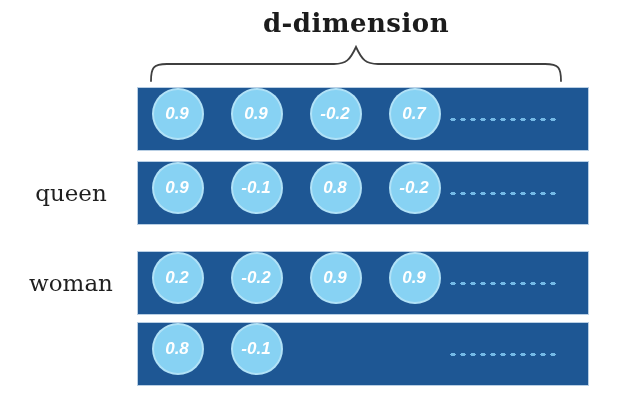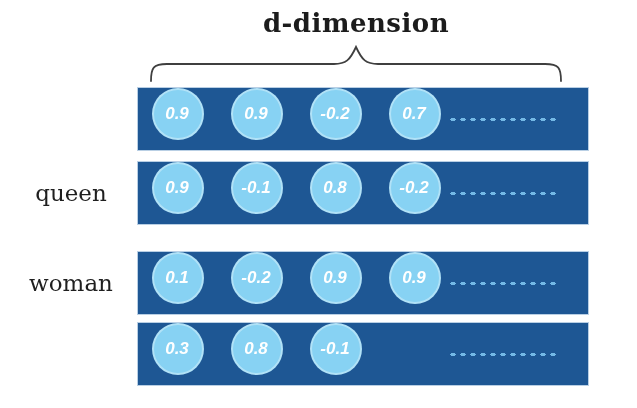--- a/index.html
+++ b/index.html
@@ -107,30 +107,29 @@
       <div class="cell">-0.1</div>
       <div class="cell">0.8</div>
       <div class="cell">-0.2</div>
       <div class="dots"></div>
     </div>
   </div>
 
   <div class="row r2">
     <div class="row-label">woman</div>
     <div class="bar">
-      <div class="cell">0.1</div>
+      <div class="cell">0.2</div>
       <div class="cell">-0.2</div>
       <div class="cell">0.9</div>
       <div class="cell">0.9</div>
       <div class="dots"></div>
     </div>
   </div>
 
   <div class="row r3">
     <div class="bar">
-      <div class="cell">0.3</div>
       <div class="cell">0.8</div>
       <div class="cell">-0.1</div>
       <div class="dots"></div>
     </div>
   </div>
 
 </div>
 
 </body></html>

